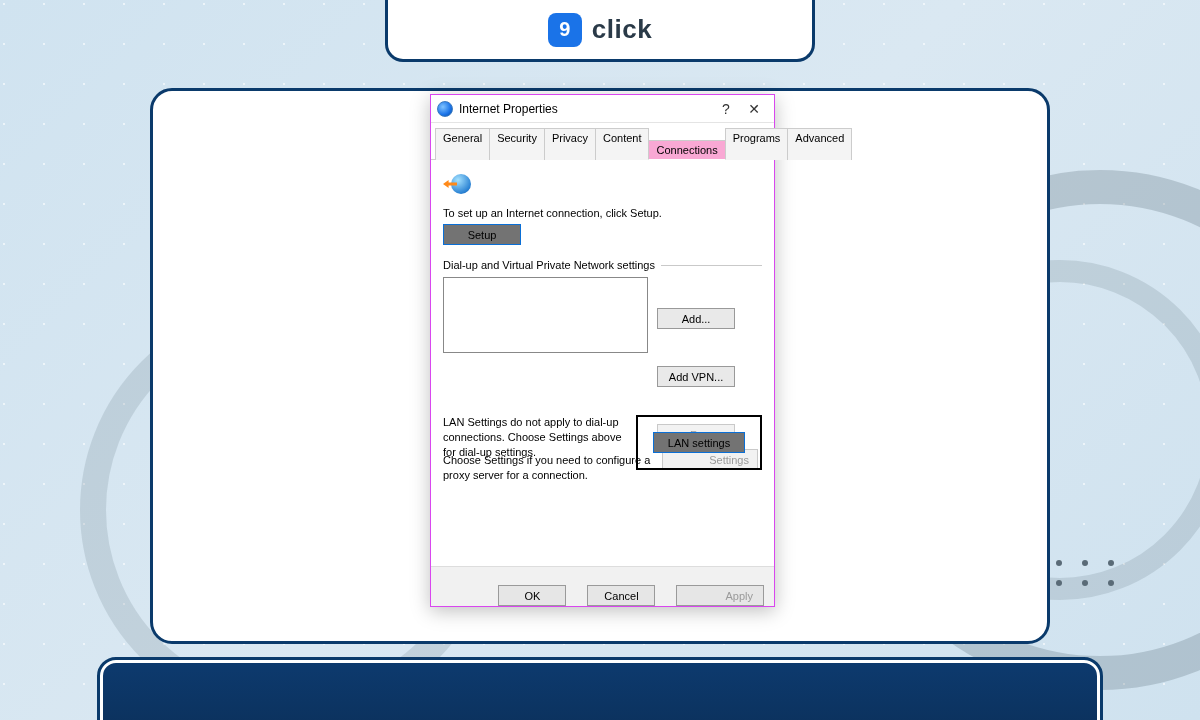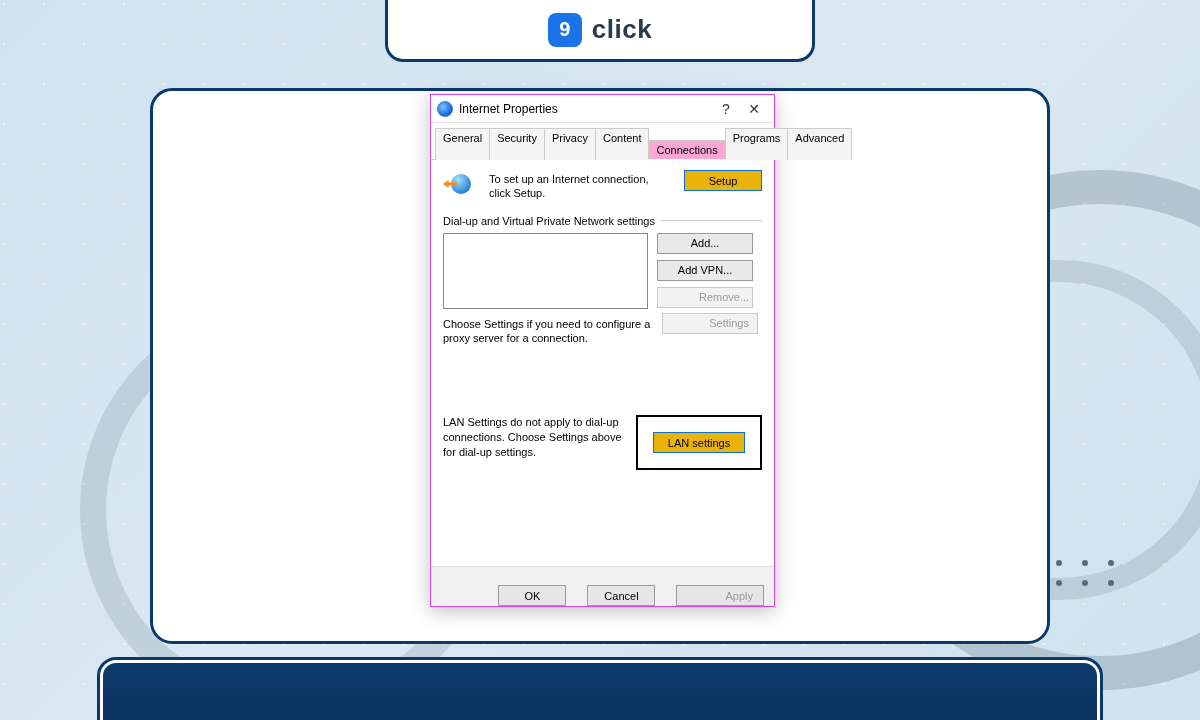--- a/index.html
+++ b/index.html
@@ -90,56 +90,56 @@
   border-bottom: 1px solid #ccc;
   font-size: 11px;
 }
 .tab {
   padding: 3px 7px; border: 1px solid #ccc; border-bottom: none;
   background: #f4f4f4; margin-right: -1px; cursor: default;
   position: relative; top: 1px; white-space: nowrap;
 }
 .tab.active { background: #f9a8d4; border-bottom: 1px solid #fff; z-index: 1; margin-top: 12px; }
 .body { flex: 1; padding: 10px 12px 6px 12px; position: relative; }
-.row-setup { display: flex; align-items: flex-start; gap: 16px; }
+.row-setup { display: flex; align-items: flex-start; gap: 4px; flex-direction: column; }
 .globe-icon {
   width: 30px; height: 30px; flex: none; position: relative;
 }
 .globe-icon .g {
   position: absolute; right: 2px; top: 4px; width: 20px; height: 20px;
   background: radial-gradient(circle at 35% 30%, #a5e2ff 0%, #2b83d4 70%, #0b4f99 100%);
   border-radius: 50%;
 }
 .globe-icon .a {
   position: absolute; left: 0; top: 10px; width: 14px; height: 8px;
   background: #ff8a1a; clip-path: polygon(0 50%, 40% 0, 40% 30%, 100% 30%, 100% 70%, 40% 70%, 40% 100%);
 }
 .setup-text { flex: 1; font-size: 11px; padding-top: 2px; line-height: 1.3; }
 .btn {
   min-width: 78px; height: 21px; padding: 0 10px;
   background: #e9e9e9; border: 1px solid #999;
   font-size: 11px; display: inline-flex; align-items: center; justify-content: center;
   cursor: default;
 }
-.btn.primary { border: 1px solid #0a6fd6; background: #eab308; }
+.btn.primary { border: 1px solid #0a6fd6; background: #737373; }
 .btn.disabled { color: #9a9a9a; border-color: #c9c9c9; background: #f2f2f2; padding-left: 48px; }
 .fieldset-label {
   font-size: 11px; margin-top: 14px; position: relative;
   display: flex; align-items: center; gap: 6px;
 }
 .fieldset-label .line { flex: 1; height: 1px; background: #c9c9c9; }
 .listbox {
   margin-top: 6px; width: 205px; height: 76px;
   border: 1px solid #888; background: #fff; display: inline-block; vertical-align: top;
 }
 .side-btns {
   display: inline-flex; flex-direction: column; gap: 6px; margin-left: 6px; vertical-align: top;
   margin-top: 6px;
 }
-.side-btns .btn { width: 96px; }
+.side-btns .btn { width: 78px; margin-top: 31px; }
 .hint { font-size: 11px; margin-top: 8px; line-height: 1.3; width: 210px; display: inline-block; vertical-align: top; }
 .settings-wrap { display: inline-block; vertical-align: top; margin-left: 6px; margin-top: 4px; }
 .lan-section { position: absolute; left: 12px; right: 12px; bottom: 96px; }
 .lan-row { display: flex; gap: 8px; align-items: flex-start; margin-top: 6px; }
 .lan-row .txt { flex: 1; font-size: 11px; line-height: 1.35; }
 .lan-highlight {
   border: 2.5px solid #000; padding: 15px; display: inline-block;
 }
 .dlg-footer {
   height: 40px; background: #f1f1f1; border-top: 1px solid #ddd;

